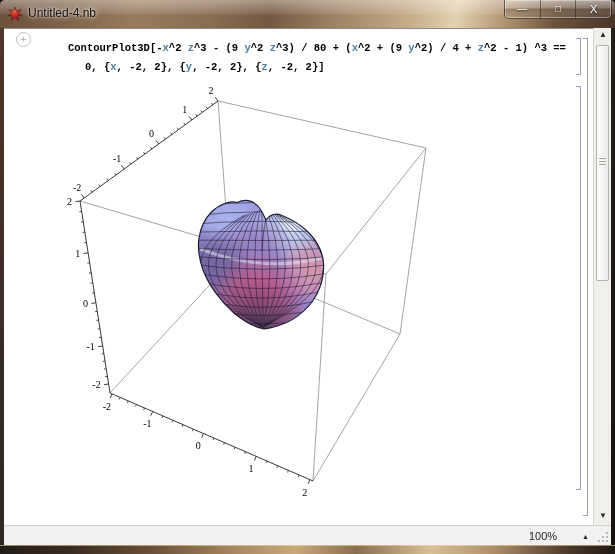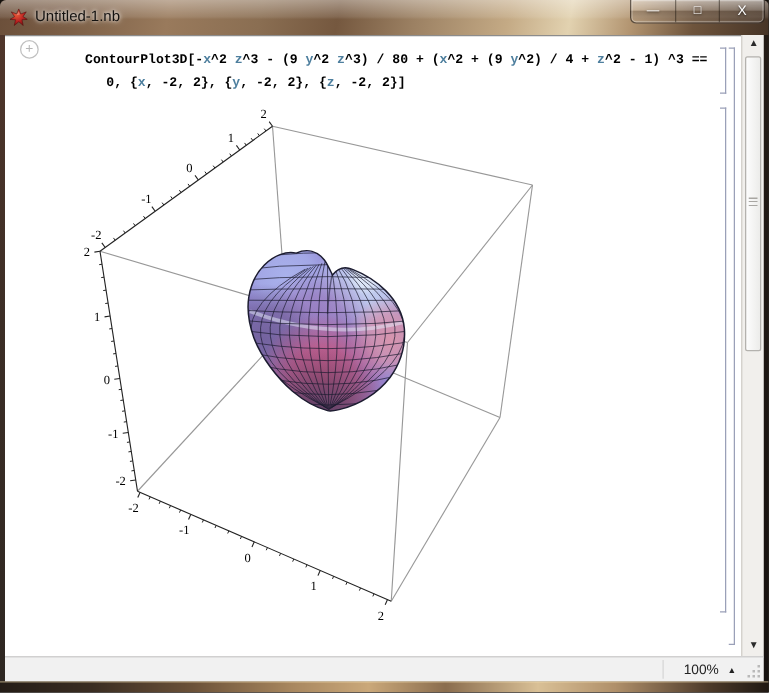--- a/index.html
+++ b/index.html
@@ -49,21 +49,21 @@
   .vscroll .arrow.up{top:0;}
   .vscroll .arrow.down{bottom:2px;}
   .vthumb{position:absolute;left:2px;top:17px;width:13px;height:236px;background:linear-gradient(90deg,#fdfdfd,#ececea);
     border:1px solid #b4b2ae;border-radius:2px;box-sizing:border-box;}
   .vthumb .grip{position:absolute;left:2px;right:2px;top:50%;margin-top:-5px;height:9px;
     background:repeating-linear-gradient(180deg,#a8a6a2 0 1px,transparent 1px 3px);}
   
   .statusbar{position:absolute;left:4px;top:525px;width:607px;height:20px;background:#f1f1f1;
     border-top:1px solid #d2d2d2;box-sizing:border-box;}
   .status-sep{position:absolute;right:80px;top:2px;bottom:2px;width:1px;background:#d6d6d6;}
-  .zoom-ctl{position:absolute;right:22px;top:0;height:20px;display:flex;align-items:center;gap:7px;}
+  .zoom-ctl{position:absolute;right:22px;top:0;height:20px;display:flex;align-items:center;gap:25px;}
   .zoom-text{font-size:11px;color:#222;}
   .zoom-caret{font-size:7px;color:#222;}
   .resize-grip{position:absolute;right:3px;bottom:3px;width:10px;height:10px;}
   .resize-grip i{position:absolute;width:2px;height:2px;background:#b9b9b9;}
   .resize-grip i:nth-child(1){right:0;bottom:0}
   .resize-grip i:nth-child(2){right:4px;bottom:0}
   .resize-grip i:nth-child(3){right:0;bottom:4px}
   .resize-grip i:nth-child(4){right:8px;bottom:0}
   .resize-grip i:nth-child(5){right:0;bottom:8px}
   .resize-grip i:nth-child(6){right:4px;bottom:4px}
@@ -78,21 +78,21 @@
       <defs>
         <radialGradient id="spikeyg" cx="40%" cy="35%" r="75%">
           <stop offset="0" stop-color="#e85c3a"></stop>
             <stop offset="55%" stop-color="#b82020"></stop>
           <stop offset="100%" stop-color="#6d0f12"></stop>
         </radialGradient>
       </defs>
       <polygon fill="url(#spikeyg)" stroke="#4c0a0a" stroke-width="0.4" points="7,0 8.6,4.2 13,2.5 10.4,6.3 14,8.5 9.6,8.8 10.6,13.4 7,10.4 3.4,13.4 4.4,8.8 0,8.5 3.6,6.3 1,2.5 5.4,4.2"></polygon>
       <polygon fill="rgba(255,255,255,0.25)" points="7,2 7.9,4.8 5.2,4.9"></polygon>
     </svg>
-    <span class="win-title">Untitled-1.nb</span>
+    <span class="win-title">Untitled-4.nb</span>
     <div class="win-buttons">
       <div class="win-btn">—</div>
       <div class="win-btn">□</div>
       <div class="win-btn">X</div>
     </div>
   </div>
 
   <div class="frame-left"></div>
   <div class="frame-right"></div>
   <div class="frame-bottom"></div>

